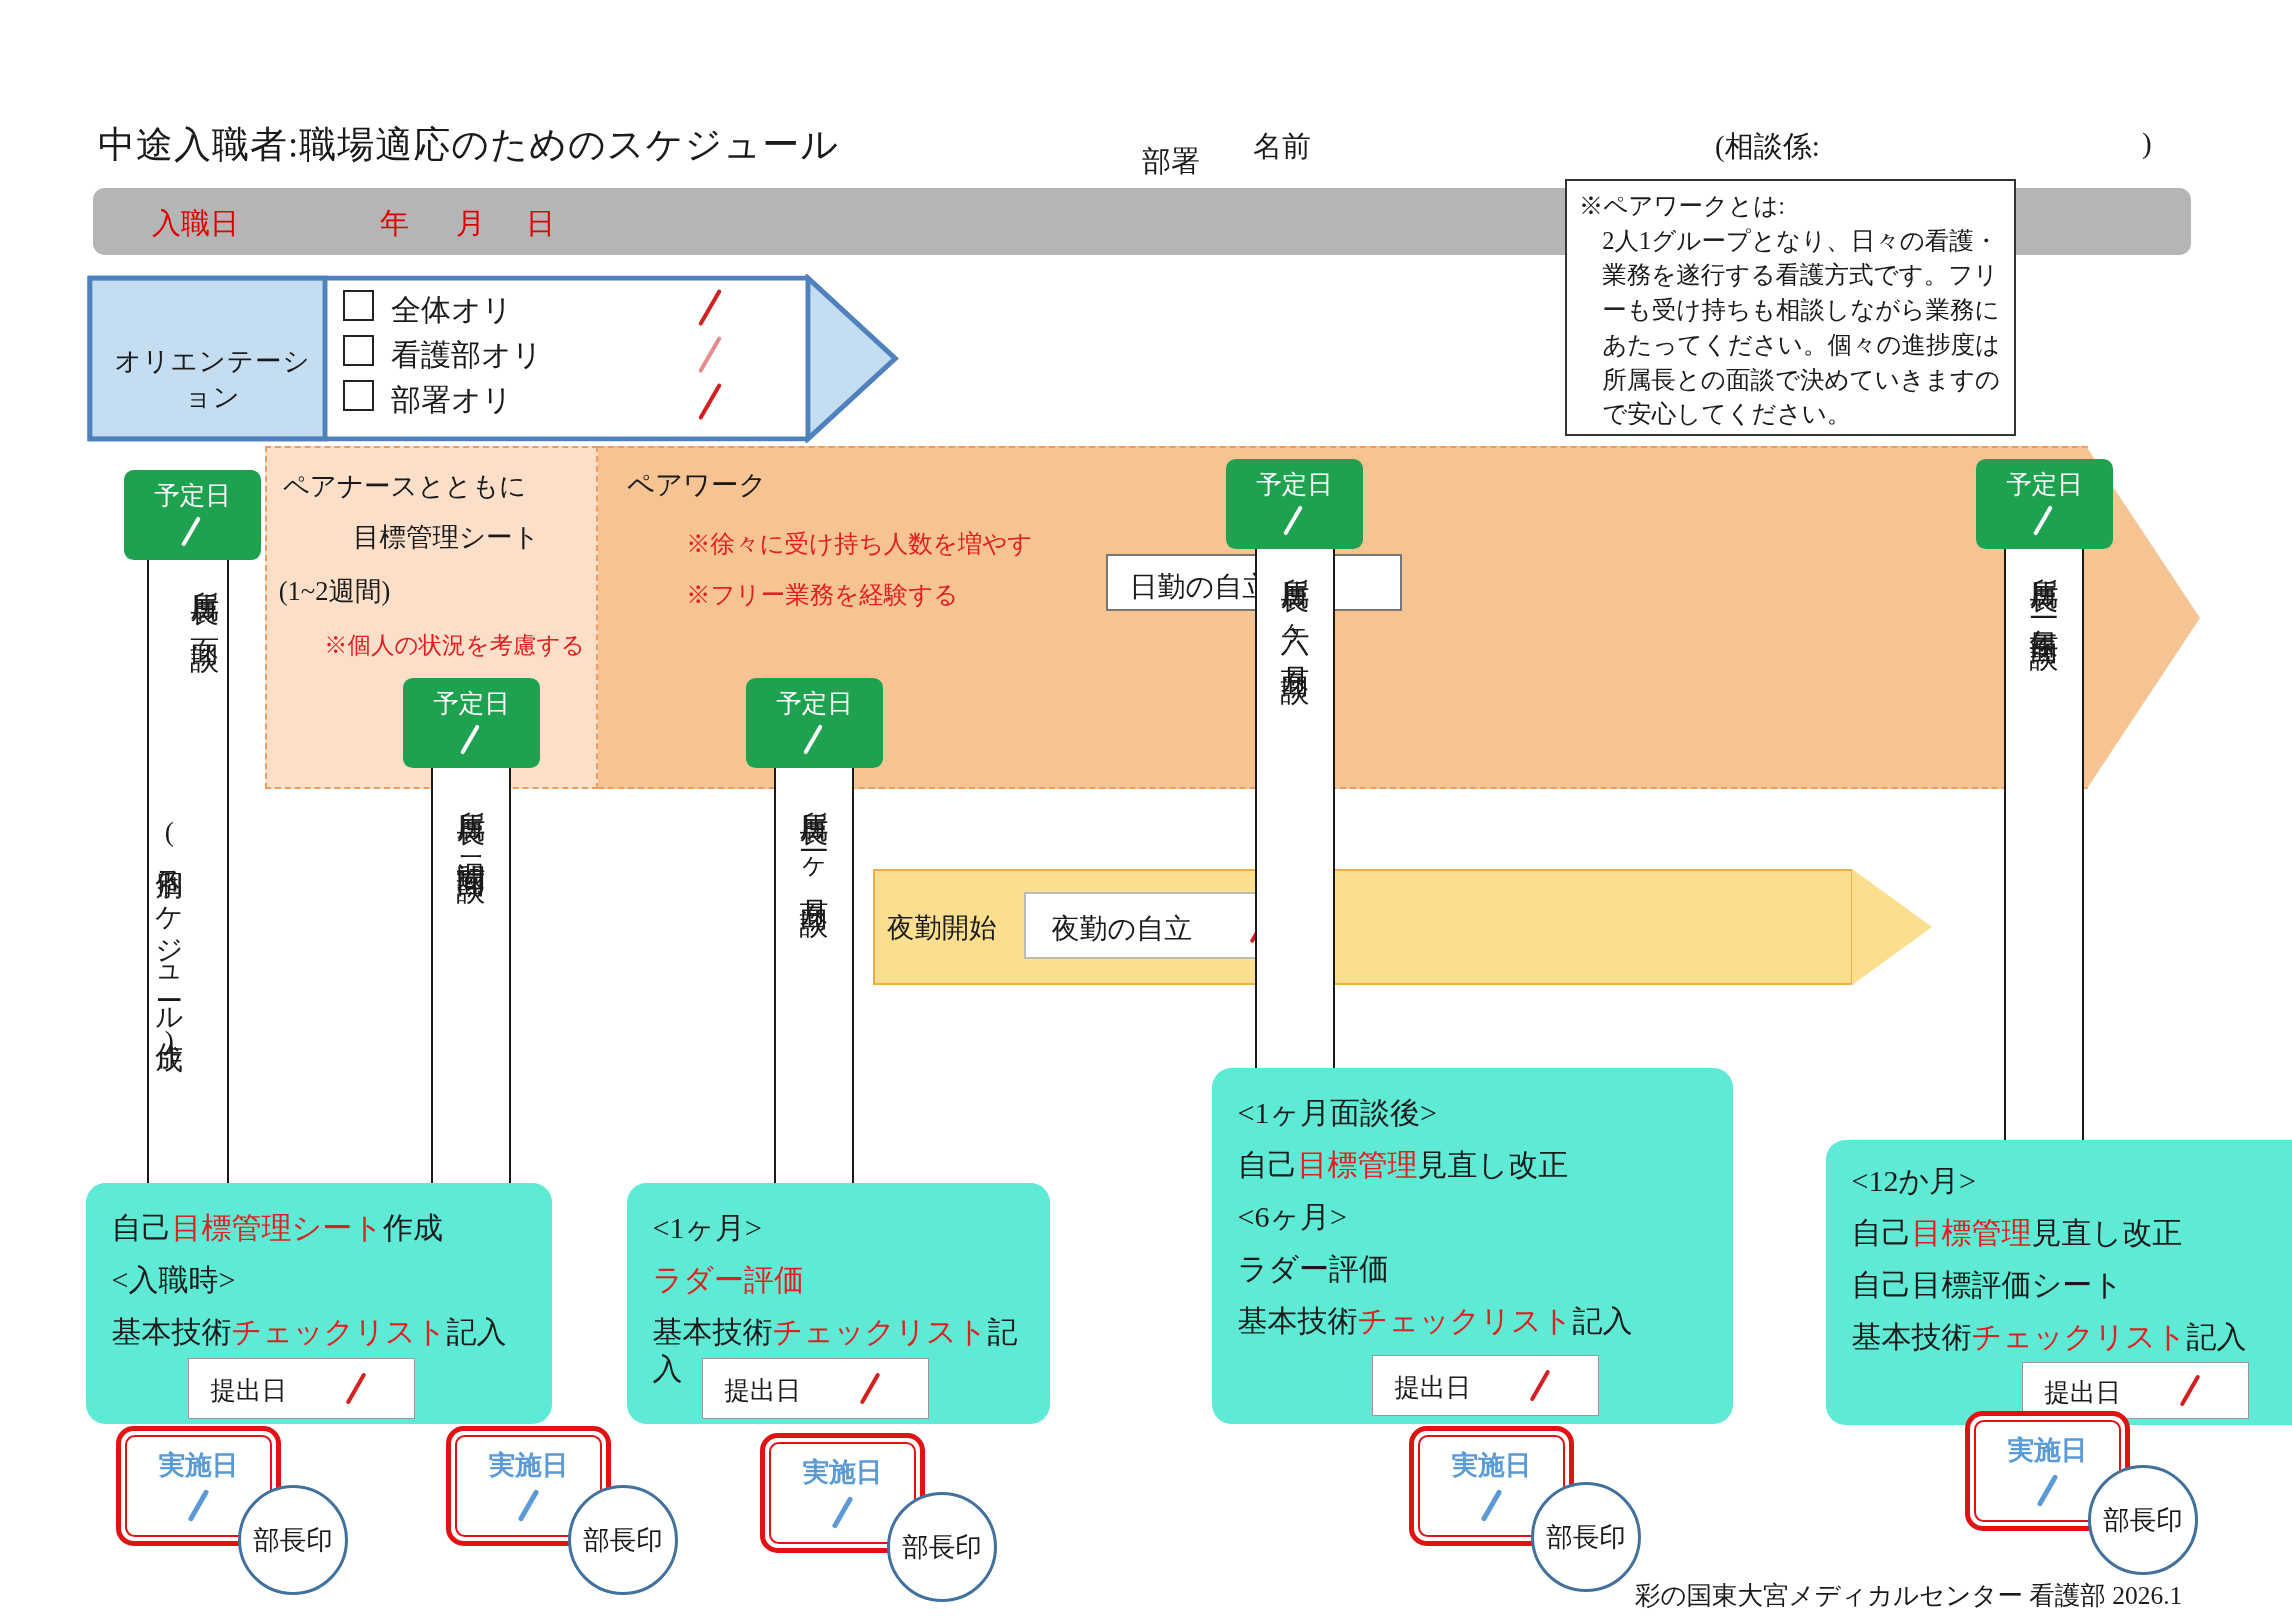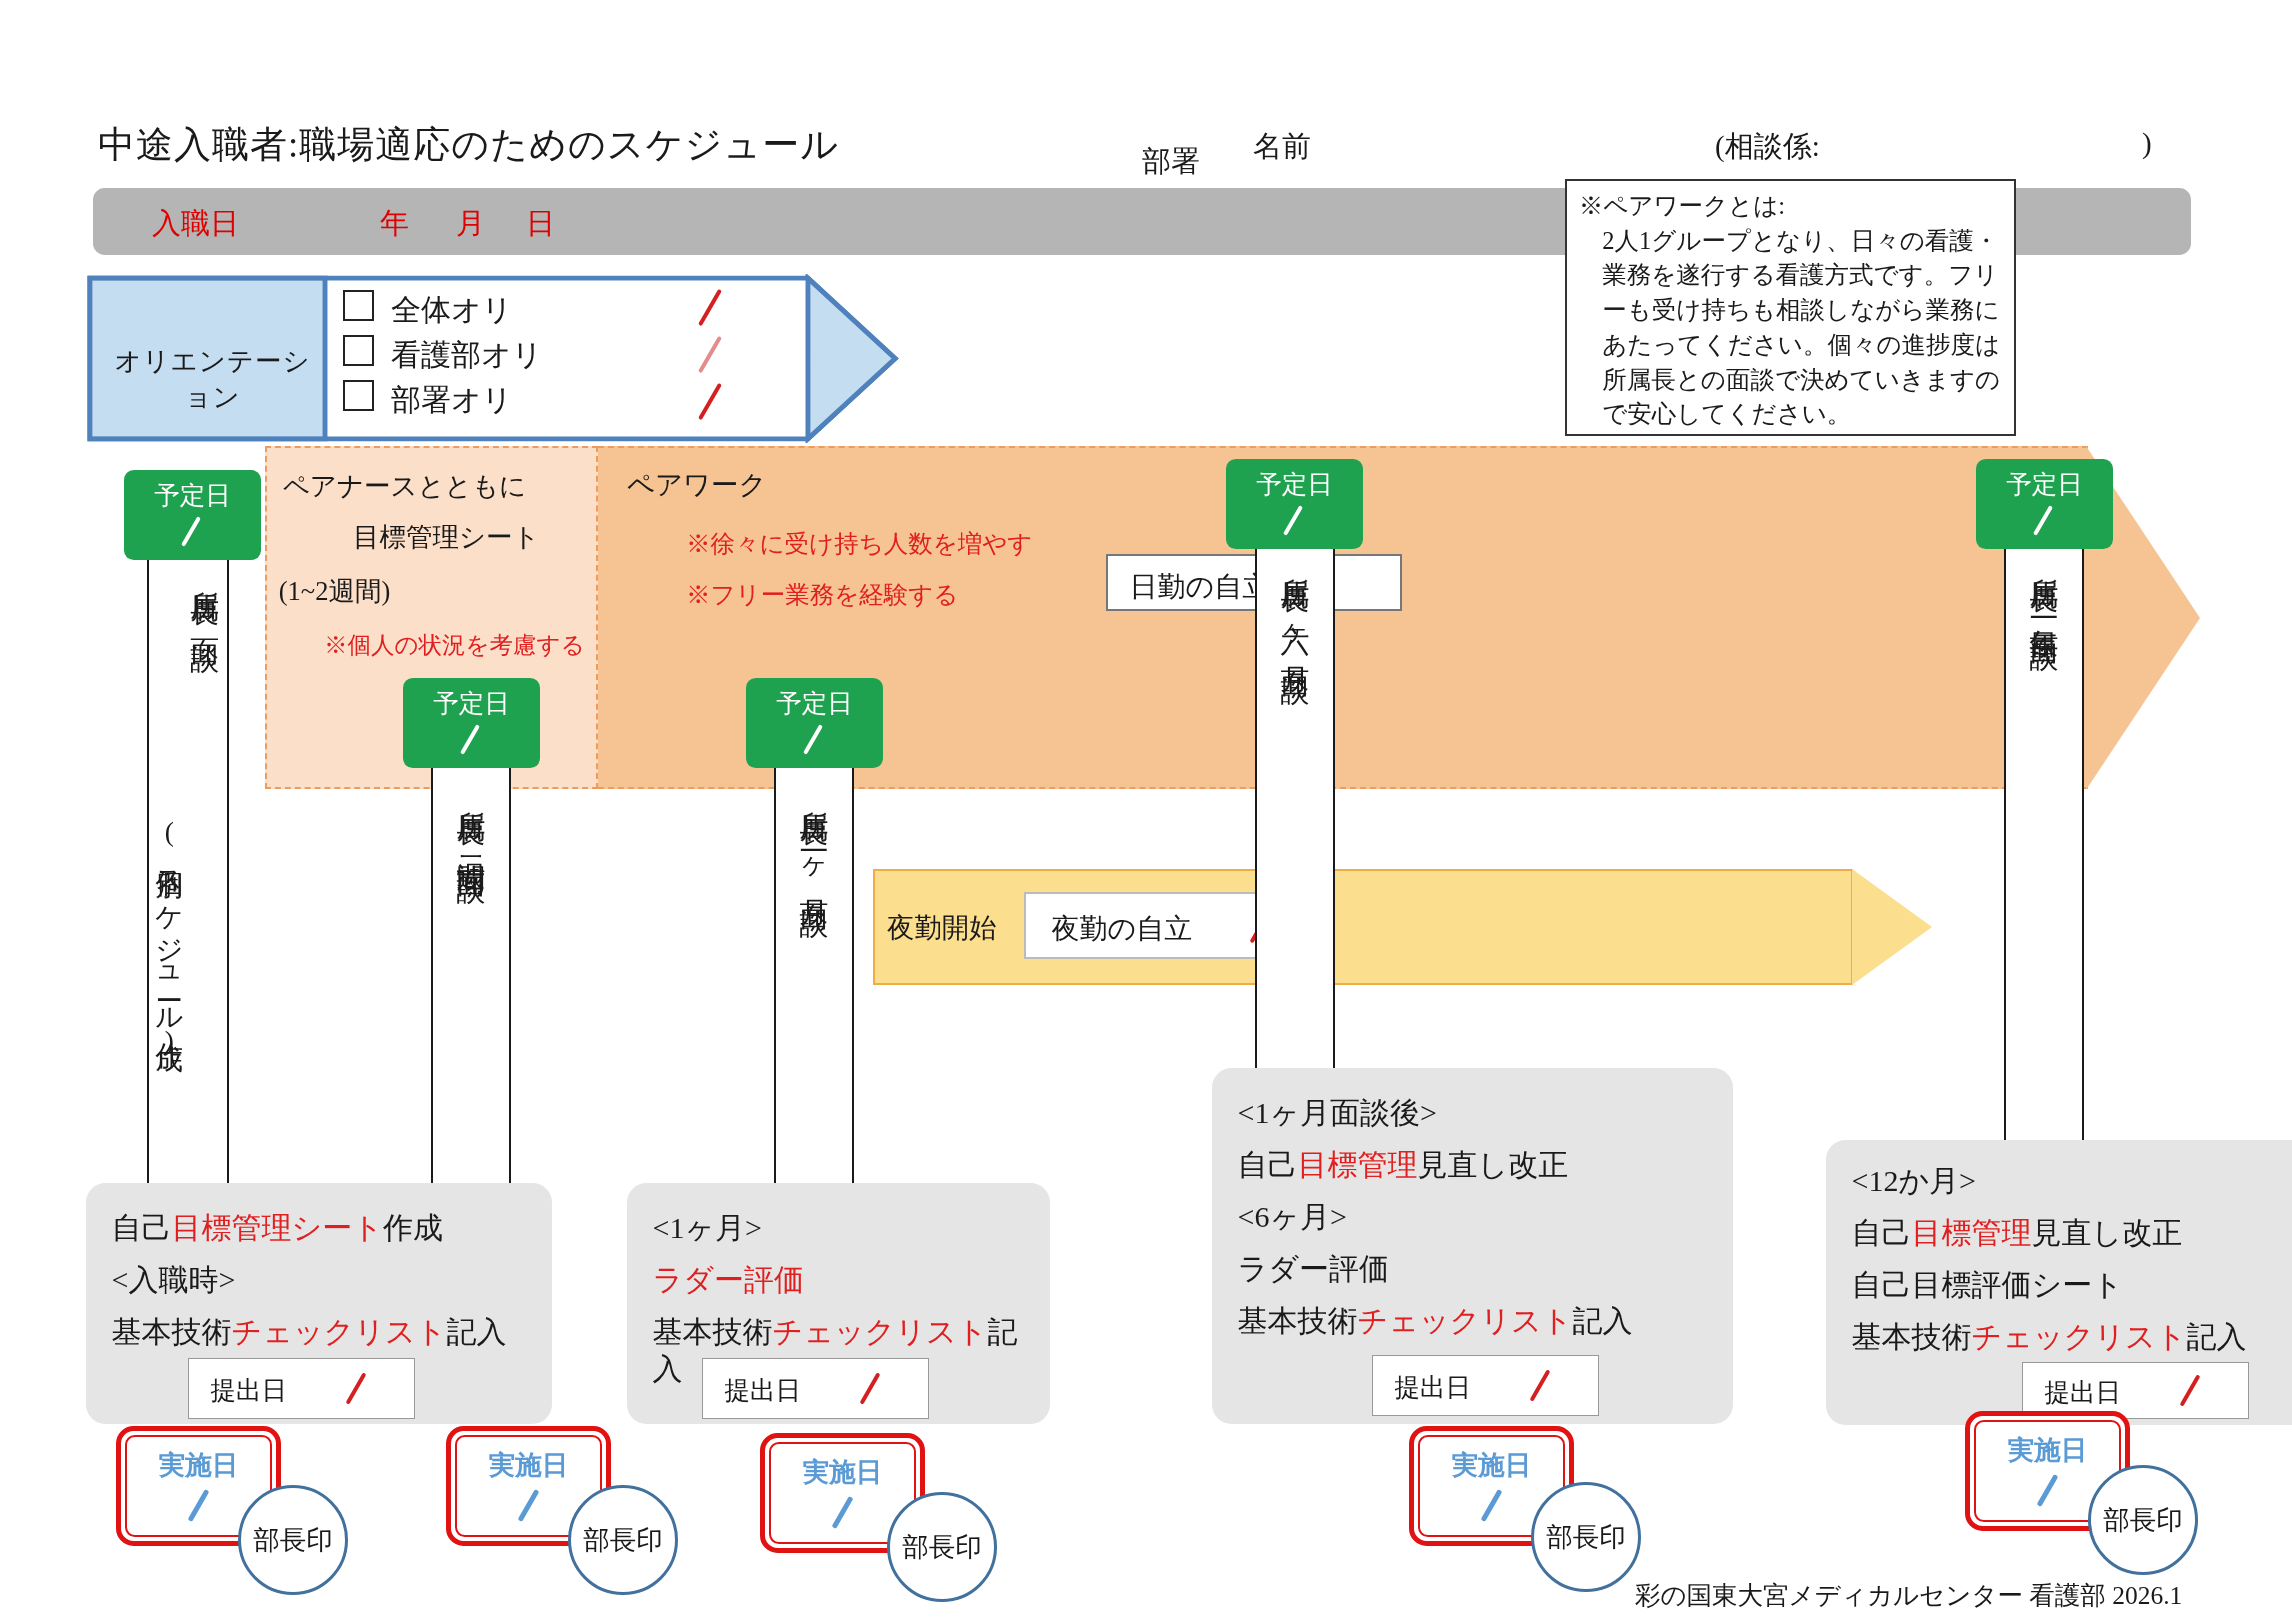--- a/index.html
+++ b/index.html
@@ -39,21 +39,21 @@
   .tri-yellow{left:1852px;top:869px;width:0;height:0;border-top:58px solid transparent;
               border-bottom:58px solid transparent;border-left:80px solid #fbde8e;}
   
   .gbox{width:137px;height:90px;background:#1fa24f;border-radius:9.8px;color:#fff;
         font-size:25.5px;text-align:center;padding-top:7.8px;box-sizing:border-box;
         font-family:"Liberation Sans","DejaVu Sans",sans-serif;}
   
   .col{background:#fff;border-left:2.9px solid #1a1a1a;border-right:2.9px solid #1a1a1a;box-sizing:border-box;}
   .vtex{writing-mode:vertical-rl;text-orientation:upright;font-size:29px;letter-spacing:3.9px;line-height:1;}
   
-  .mbox{background:#e5e5e5;border-radius:19.6px;padding:25.5px 25.5px 9.8px 25.5px;box-sizing:border-box;font-size:30px;}
+  .mbox{background:#5eead4;border-radius:19.6px;padding:25.5px 25.5px 9.8px 25.5px;box-sizing:border-box;font-size:30px;}
   .m-line{margin-bottom:14.7px;line-height:1.25;}
   .subbox{background:#fff;border:1px solid #999;box-sizing:border-box;font-size:25.5px;}
   
   .stamp{width:165px;height:120px;border:5.9px solid #e01212;border-radius:17.6px;background:#fff;
          padding:3.9px;box-sizing:border-box;}
   .stamp-in{width:100%;height:100%;border:2.9px solid #e01212;border-radius:9.8px;position:relative;
             text-align:center;box-sizing:border-box;}
   .stamp-in span{display:inline-block;margin-top:9.8px;font-size:26.5px;font-weight:bold;color:#5b9bd5;
                  font-family:"Liberation Sans","DejaVu Sans",sans-serif;}
   .seal{width:104px;height:104px;border-radius:50%;border:3.9px solid #41719c;background:#fff;

